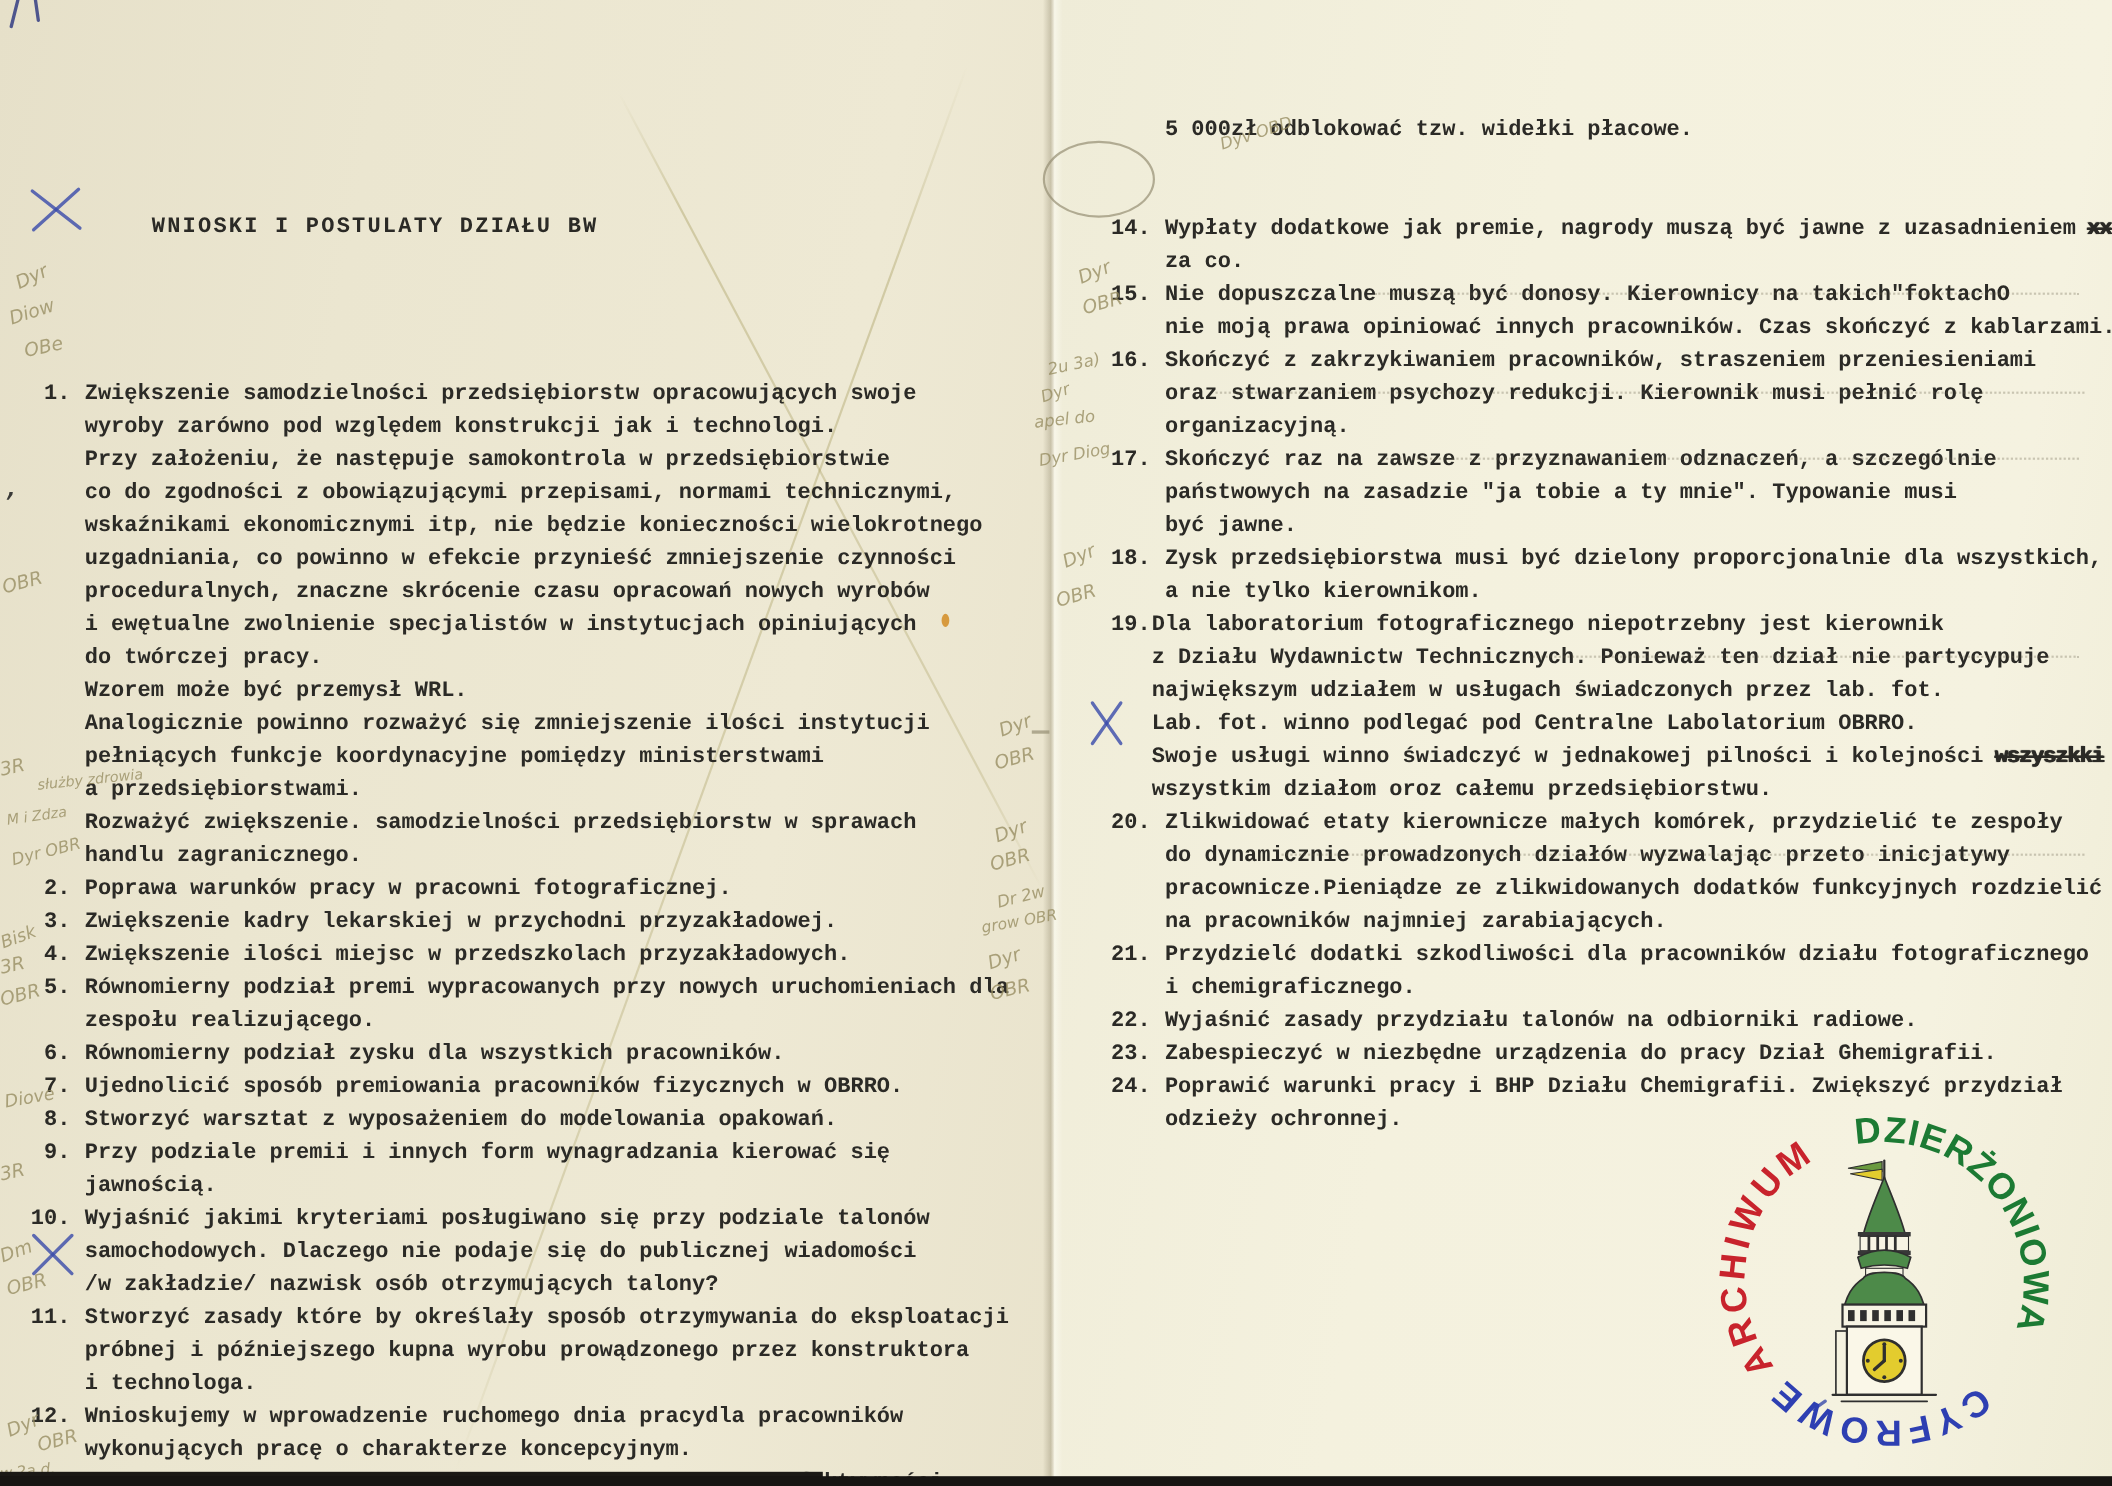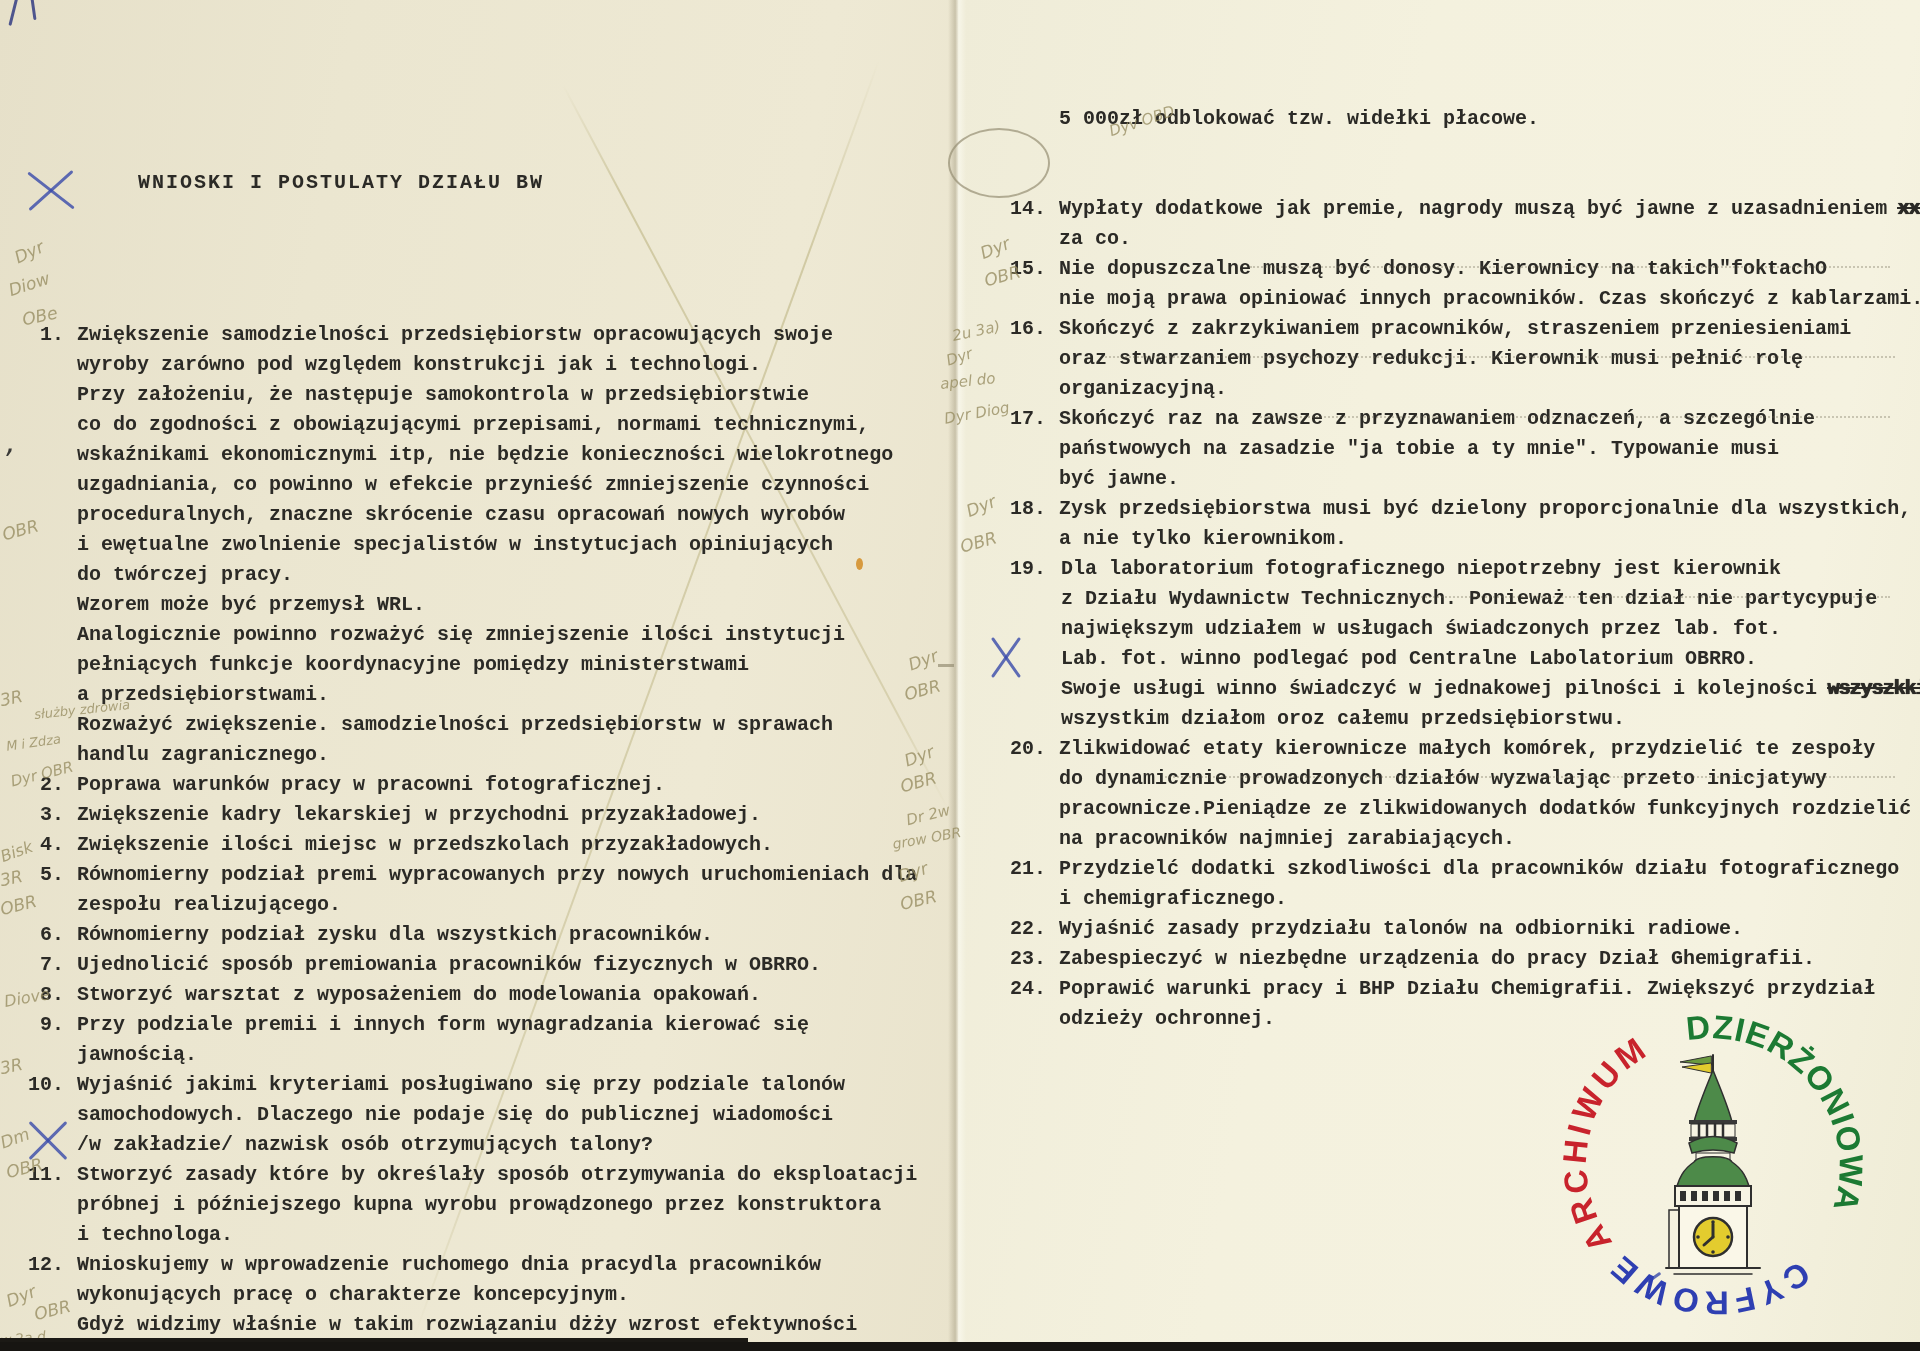--- a/index.html
+++ b/index.html
@@ -17,24 +17,24 @@
     left:958px;width:962px;
     background:linear-gradient(100deg,#efecd8 0%,#f4f1de 40%,#f5f2e0 80%,#efecd6 100%);
   }
   #seam{
     position:absolute;top:0;left:948px;width:18px;height:1351px;
     background:linear-gradient(90deg,rgba(110,100,70,0),rgba(110,100,70,.28) 40%,rgba(255,255,248,.5) 60%,rgba(110,100,70,0));
     pointer-events:none;
   }
   .typed{color:#2b2a26;font-weight:700;font-size:20px;line-height:30px;white-space:pre;}
   #left-content{position:absolute;left:20px;top:108px;width:930px;}
-  .doc-title{font-size:20px;letter-spacing:2px;margin-left:118px;margin-bottom:62px;}
+  .doc-title{font-size:20px;letter-spacing:2px;margin-left:118px;margin-bottom:62px;margin-top:24px;}
   .item{display:flex;align-items:flex-start;}
   .num{width:44px;text-align:right;margin-right:13px;flex:none;}
-  .item.tight .num{margin-right:15px;font-family:Liberation Mono, monospace;}
+  .item.tight .num{margin-right:1px;font-family:Liberation Mono, monospace;}
   #right-content{position:absolute;left:0;top:44px;width:1012px;}
   .intro-line{margin-left:101px;}
   #right-content .item{margin-left:44px;}
   .line{white-space:pre;}
   .struck{
     font-weight:700;text-decoration:line-through;
     text-shadow:0 0 1px currentColor,1px 0 0 currentColor;
     letter-spacing:-1px;margin-left:10px;
   }
   

